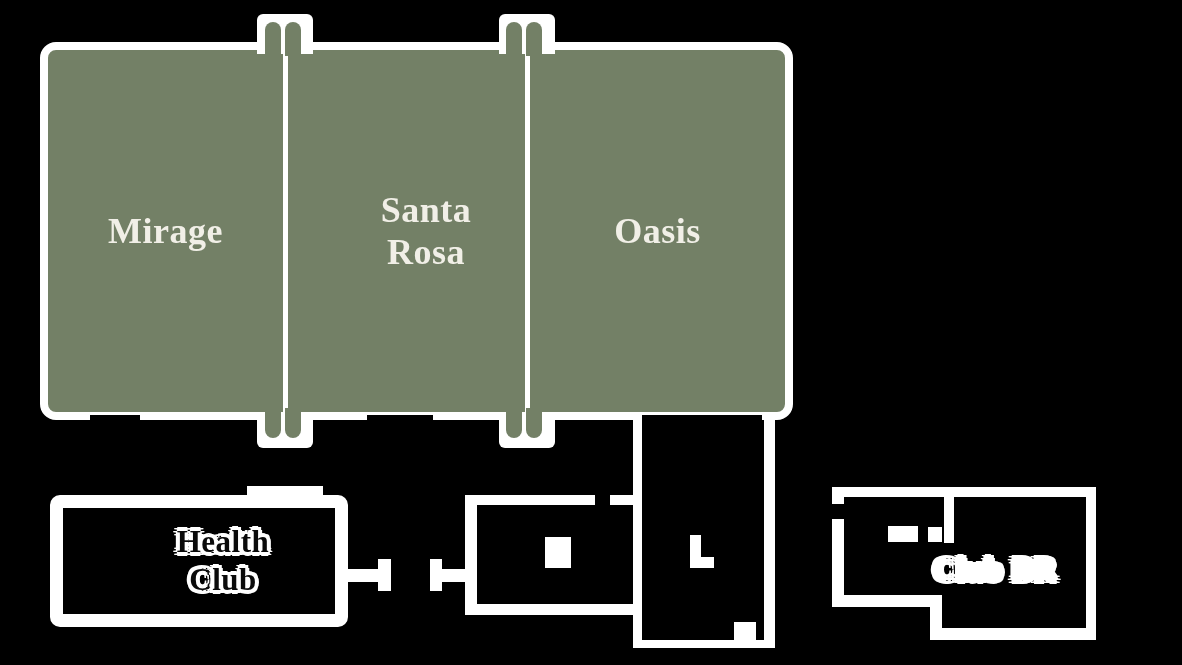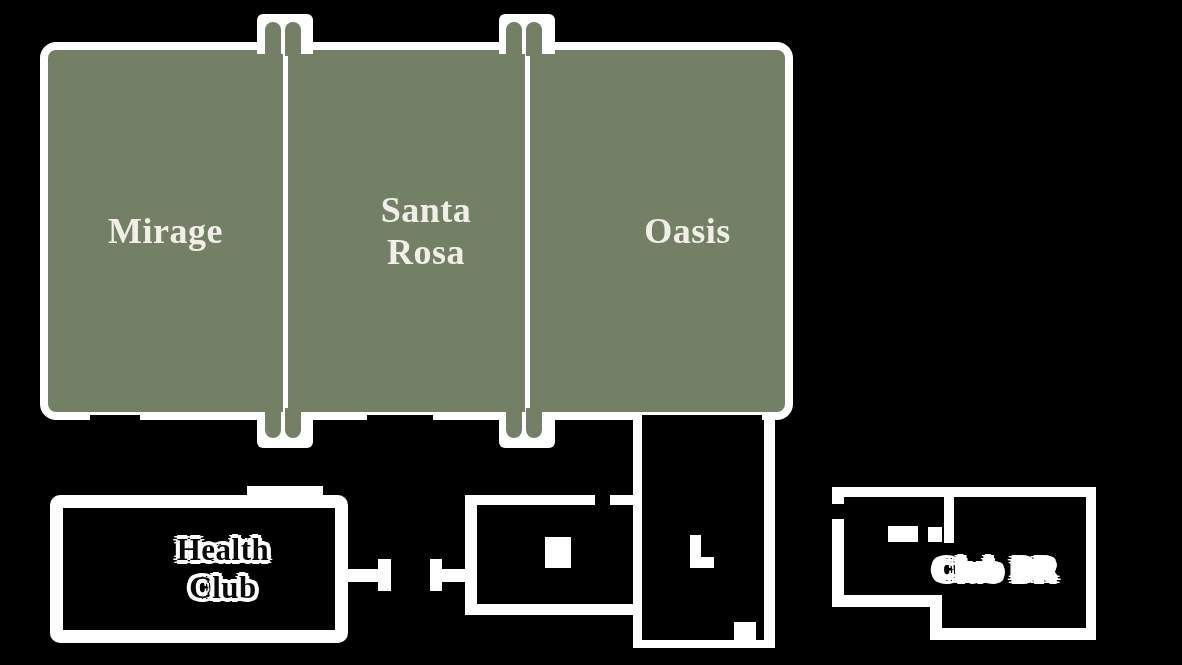--- a/index.html
+++ b/index.html
@@ -32,21 +32,21 @@
   .pocket-top{position:absolute;width:56px;height:40px;top:14px;background:var(--wall);border-radius:6px 6px 0 0;}
   .pocket-bot{position:absolute;width:56px;height:34px;top:414px;background:var(--wall);border-radius:0 0 6px 6px;}
   .prong-top{position:absolute;width:16px;height:34px;top:22px;background:var(--green);border-radius:8px 8px 0 0;}
   .prong-bot{position:absolute;width:16px;height:30px;top:408px;background:var(--green);border-radius:0 0 8px 8px;}
 
   
   .door-gap{position:absolute;top:415px;height:10px;background:var(--bg);}
 
   
   #health-club{
-    position:absolute;left:50px;top:495px;width:298px;height:148px;
+    position:absolute;left:50px;top:495px;width:298px;height:132px;
     background:var(--bg);border:13px solid var(--wall);border-radius:10px;
     box-sizing:border-box;display:flex;align-items:center;justify-content:center;padding-left:48px;
   }
   .halo-label{
     font-weight:700;font-size:31px;line-height:38px;text-align:center;
     white-space:pre-line;color:#0a0a0a;letter-spacing:.5px;
     text-shadow:
       -4px 0 0 var(--wall), 4px 0 0 var(--wall), 0 -4px 0 var(--wall), 0 4px 0 var(--wall),
       -3px -3px 0 var(--wall), 3px -3px 0 var(--wall), -3px 3px 0 var(--wall), 3px 3px 0 var(--wall);
   }
@@ -68,21 +68,21 @@
   <div id="ballroom">
     <div class="room-zone" style="left:0;width:235px;">
       <div class="room-label">Mirage</div>
     </div>
     <div class="divider" style="left:235px;"></div>
     <div class="room-zone" style="left:240px;width:276px;">
       <div class="room-label">Santa
 Rosa</div>
     </div>
     <div class="divider" style="left:477px;"></div>
-    <div class="room-zone" style="left:482px;width:255px;margin-left:30px;">
+    <div class="room-zone" style="left:482px;width:255px;">
       <div class="room-label">Oasis</div>
     </div>
   </div>
 
   <div class="pocket-top" style="left:257px;"></div>
   <div class="prong-top" style="left:265px;"></div>
   <div class="prong-top" style="left:285px;"></div>
   <div class="pocket-top" style="left:499px;"></div>
   <div class="prong-top" style="left:506px;"></div>
   <div class="prong-top" style="left:526px;"></div>

